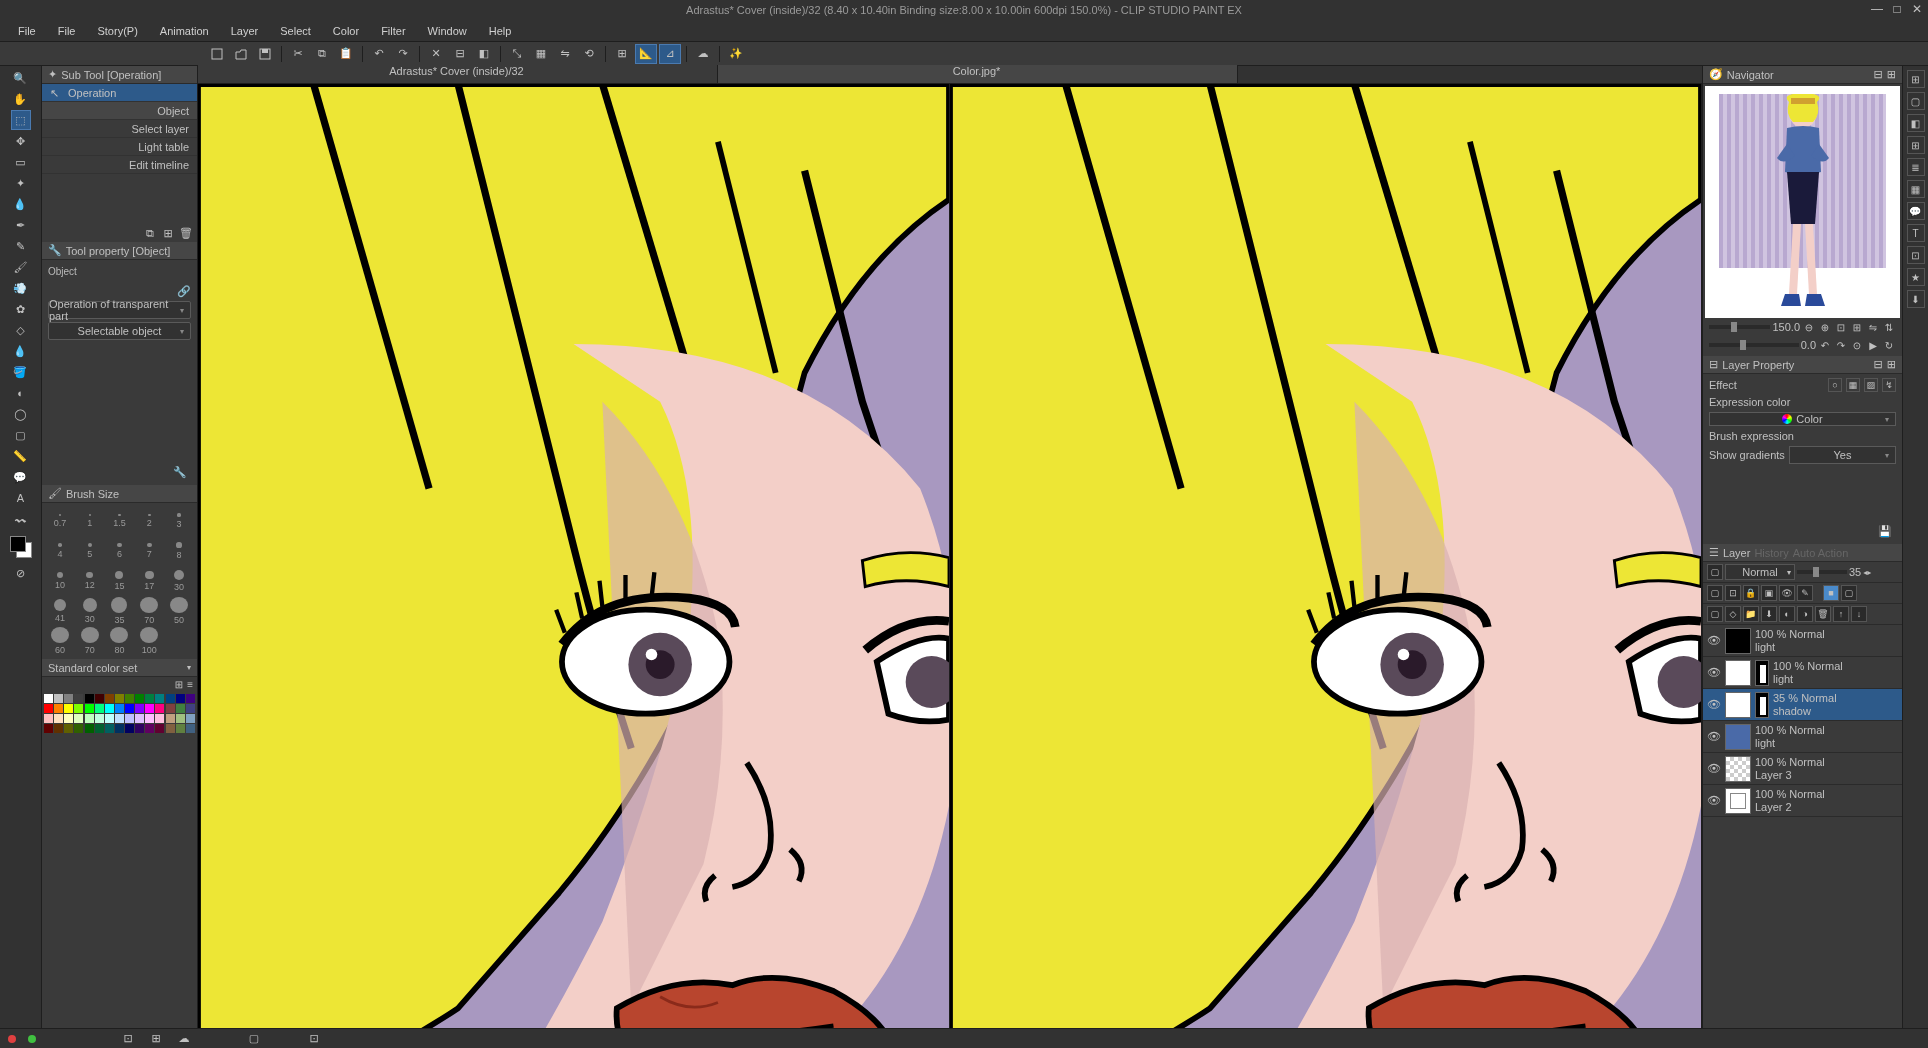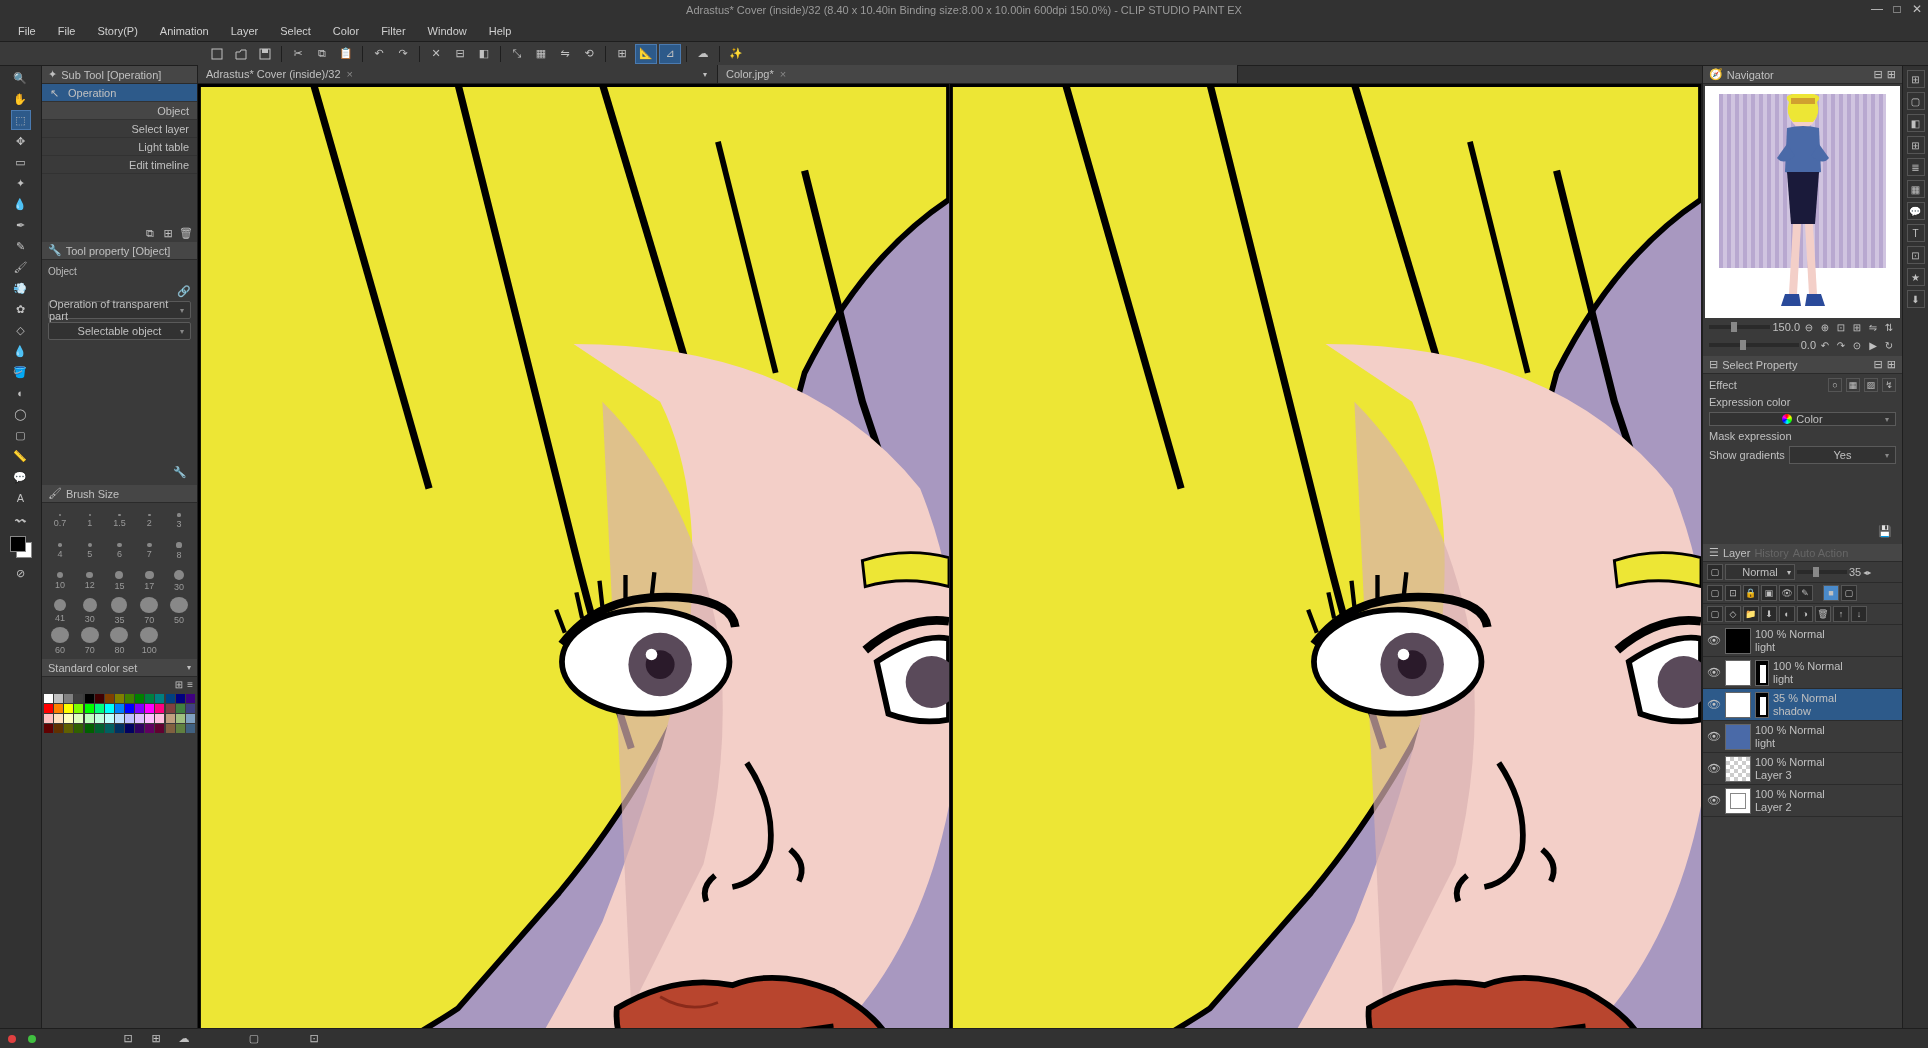--- a/index.html
+++ b/index.html
@@ -40,21 +40,21 @@
 
 .brush-sizes { display:grid; grid-template-columns:repeat(5,1fr); gap:2px; padding:4px; }
 .brush-cell { height:28px; display:flex; flex-direction:column; align-items:center; justify-content:center; gap:2px; }
 .brush-cell .dot { background:#888; border-radius:50%; }
 .brush-cell .num { font-size:9px; color:#9a9a9a; }
 .swatches { display:grid; grid-template-columns:repeat(15,1fr); gap:1px; padding:2px; }
 .swatches div { width:9px; height:9px; }
 
 .canvas-area { flex:1; background:#3a3a3a; display:flex; flex-direction:column; position:relative; }
 .doc-tabs { height:18px; background:#323232; display:flex; align-items:flex-end; border-bottom:1px solid #1e1e1e; }
-.doc-tab { height:18px; padding:0 10px 0 8px; display:flex; align-items:center; gap:6px; background:#464646; border-right:1px solid #1e1e1e; font-size:10px; cursor:pointer; max-width:520px; }
+.doc-tab { height:18px; padding:0 10px 0 8px; display:flex; align-items:center; gap:6px; background:#464646; border-right:1px solid #1e1e1e; font-size:10px; cursor:pointer; max-width:520px;flex-direction:column; }
 .doc-tab.active { background:#3a3a3a; }
 .doc-tab .close { font-size:11px; color:#888; }
 .canvases { flex:1; display:flex; gap:0; }
 .cv { flex:1; position:relative; background:#323232; overflow:hidden; border-right:1px solid #1e1e1e; }
 .cv svg { width:100%; height:100%; display:block; }
 
 .right-panels { width:200px; background:#3a3a3a; border-left:1px solid #1e1e1e; display:flex; flex-direction:column; }
 .navigator { padding:2px; }
 .nav-thumb { width:100%; height:232px; background:#fff; position:relative; }
 .nav-thumb .stripes { position:absolute; left:14px; top:8px; right:14px; bottom:50px; background:repeating-linear-gradient(90deg,#b8a8d0 0 4px,#d0c4e0 4px 8px); }
@@ -543,40 +543,40 @@
         <span class="btn">↶</span>
         <span class="btn">↷</span>
         <span class="btn">⊙</span>
         <span class="btn">▶</span>
         <span class="btn">↻</span>
       </div>
     </div>
 
     <div class="panel-header">
       <span>⊟</span>
-      <span>Select Property</span>
+      <span>Layer Property</span>
       <span style="margin-left:auto">⊟</span>
       <span>⊞</span>
     </div>
     <div class="lp-body">
       <div class="lp-row">
         <span>Effect</span>
         <div class="icons">
           <span>○</span>
           <span>▦</span>
           <span>▨</span>
           <span>↯</span>
         </div>
       </div>
       <div>Expression color</div>
       <div class="lp-dd">
         <span class="cc"></span>
         <span>Color</span>
       </div>
-      <div>Mask expression</div>
+      <div>Brush expression</div>
       <div class="lp-row">
         <span>Show gradients</span>
         <div class="lp-dd" style="width:80px">
             <span>Yes</span>
           </div>
       </div>
       <div style="height:50px"></div>
       <div class="panel-footer">
           <span>💾</span>
         </div>

